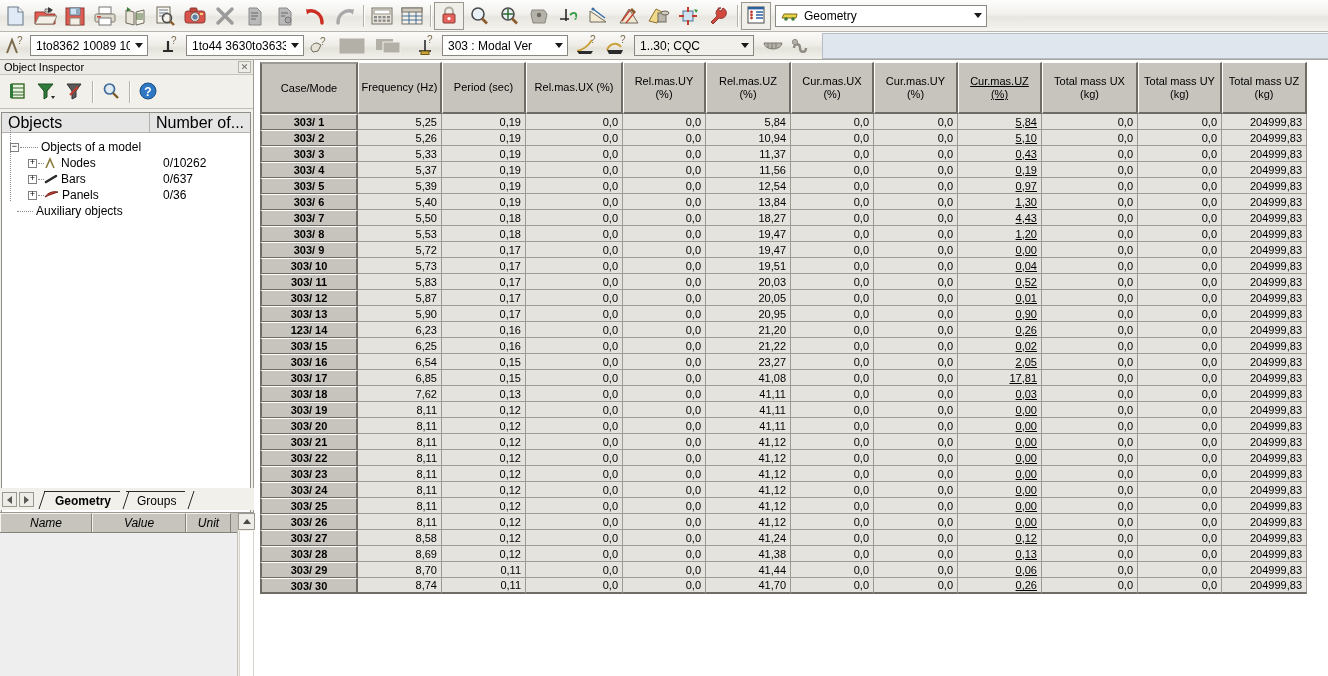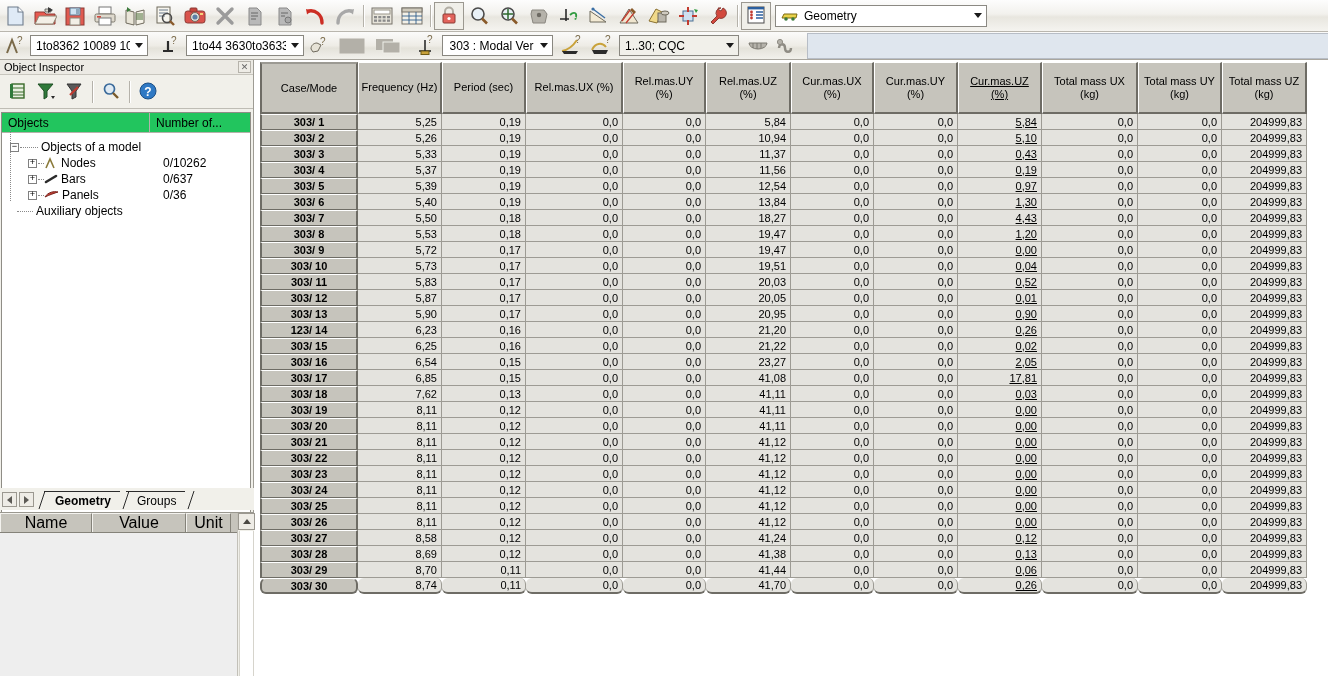--- a/index.html
+++ b/index.html
@@ -71,21 +71,21 @@
           display:flex;align-items:center;justify-content:center;font-size:9px;color:#666;}
   .oi-tools {
     height:34px; display:flex; align-items:center; padding-left:5px; gap:2px;
     background:#f1f0ea; border-bottom:1px solid #bfbdb5;
   }
   .oi-tools .ib { width:26px;height:26px;display:flex;align-items:center;justify-content:center;}
   .tree-wrap {
     position:absolute; left:1px; top:52px; width:250px; height:432px;
     background:#ffffff; border:1px solid #8f8d86; border-right:1px solid #8f8d86;
   }
-  .tree-head { display:flex; height:20px; background:#22c55e; border-bottom:1px solid #b4b2aa; font-size:12px;}
+  .tree-head { display:flex; height:20px; background:#e5e5e5; border-bottom:1px solid #b4b2aa; font-size:16px;}
   .tree-head div { display:flex;align-items:center;padding-left:6px; }
   .th-obj { width:148px; border-right:1px solid #b4b2aa;}
   .th-num { width:100px; }
   .tree-body { padding:6px 0 0 4px; font-size:12px; }
   .trow { display:flex; align-items:center; height:16px; position:relative;}
   .exp {
     width:9px;height:9px;border:1px solid #808080;background:#fff;
     display:flex;align-items:center;justify-content:center;
     font-size:9px;line-height:7px;font-family:"Liberation Mono",monospace; color:#000;
     flex:0 0 auto;
@@ -108,22 +108,22 @@
     height:19px; padding:0 9px 0 11px; display:flex;align-items:center;
     font-size:12px; position:relative; margin-left:-5px;
   }
   .tab.active { font-weight:bold; }
   .propgrid {
     position:absolute; left:0; top:452px; width:254px; height:224px;
     background:#eeeeee; border-top:1px solid #9a9890;
   }
   .pg-head { display:flex; height:20px; background:#c6c4bc; border-bottom:1px solid #848279;}
   .pg-head div {
-    display:flex;align-items:center;justify-content:center;font-size:16px;
-    border-right:1px solid #848279; border-top:1px solid #f3f2ee; border-left:1px solid #f3f2ee;
+    display:flex;align-items:center;justify-content:center;font-size:12px;
+    border-right:1px solid #848279; border-top:1px solid #f3f2ee; border-left:1px solid #f3f2ee;font-style:italic;
   }
   .pg-name{width:92px;} .pg-val{width:94px;} .pg-unit{width:45px;}
   .vscroll {
     position:absolute; right:0; top:0; width:17px; height:224px; background:#f0efe9;
     border-left:1px solid #c2c0b8;
   }
   .vs-btn { width:17px;height:17px;background:#eeece6;border:1px solid #9b9890;
             display:flex;align-items:center;justify-content:center;}
   .vs-btn i { width:0;height:0;border-left:4px solid transparent;border-right:4px solid transparent;
               border-bottom:5px solid #4a4843;}
@@ -154,21 +154,21 @@
     white-space:nowrap;
   }
   table.grid td.rowhead {
     background:#c6c4bc; text-align:center; font-weight:bold;
     border:1px solid #ffffff;
     border-right:2px solid #6e6c65;
     border-bottom:1px solid #6e6c65;
     border-left:2px solid #6e6c65;
     padding:0;
   }
-  table.grid tr:last-child td { border-bottom:2px solid #6e6c65;border-radius:6px; }
+  table.grid tr:last-child td { border-bottom:2px solid #6e6c65; }
   .c0{width:98px;} .c1{width:84px;} .c2{width:84px;} .c3{width:97px;}
   .c4{width:83px;} .c5{width:85px;} .c6{width:83px;} .c7{width:84px;}
   .c8{width:84px;text-decoration:underline;} .c9{width:96px;} .c10{width:84px;} .c11{width:85px;}
 </style>
 </head>
 <body>
 
 <div class="toolbar">
   <div class="tbtn">
     <span>
@@ -473,21 +473,21 @@
   <div class="tbtn" style="margin-left:6px;">
     <span>
         <svg width="24" height="22" viewBox="0 0 24 22">
       <path d="M4 16h12" stroke="#2b2b2b" stroke-width="1.6"></path>
       <rect x="6" y="16" width="8" height="3.5" fill="#c9a23a" stroke="#6f5a14"></rect>
       <path d="M10 5v11" stroke="#2b2b2b" stroke-width="1.6"></path>
       <text x="12" y="8" font-size="10" fill="#7a6a4a" font-family="Liberation Sans">?</text>
         </svg>
       </span>
   </div>
-  <div class="combo" style="width:111px;text-align:center;">
+  <div class="combo" style="width:126px;">
     <span class="cval">303 : Modal Ver</span>
     <span class="arrow">
         <i></i>
       </span>
   </div>
   <div class="tbtn" style="margin-left:4px;">
     <span>
         <svg width="26" height="22" viewBox="0 0 26 22">
       <path d="M3 16c6-1 11-5 15-11" fill="none" stroke="#c9a23a" stroke-width="2"></path>
       <path d="M3 16h16l-2 3H5z" fill="#2b2b2b"></path>

